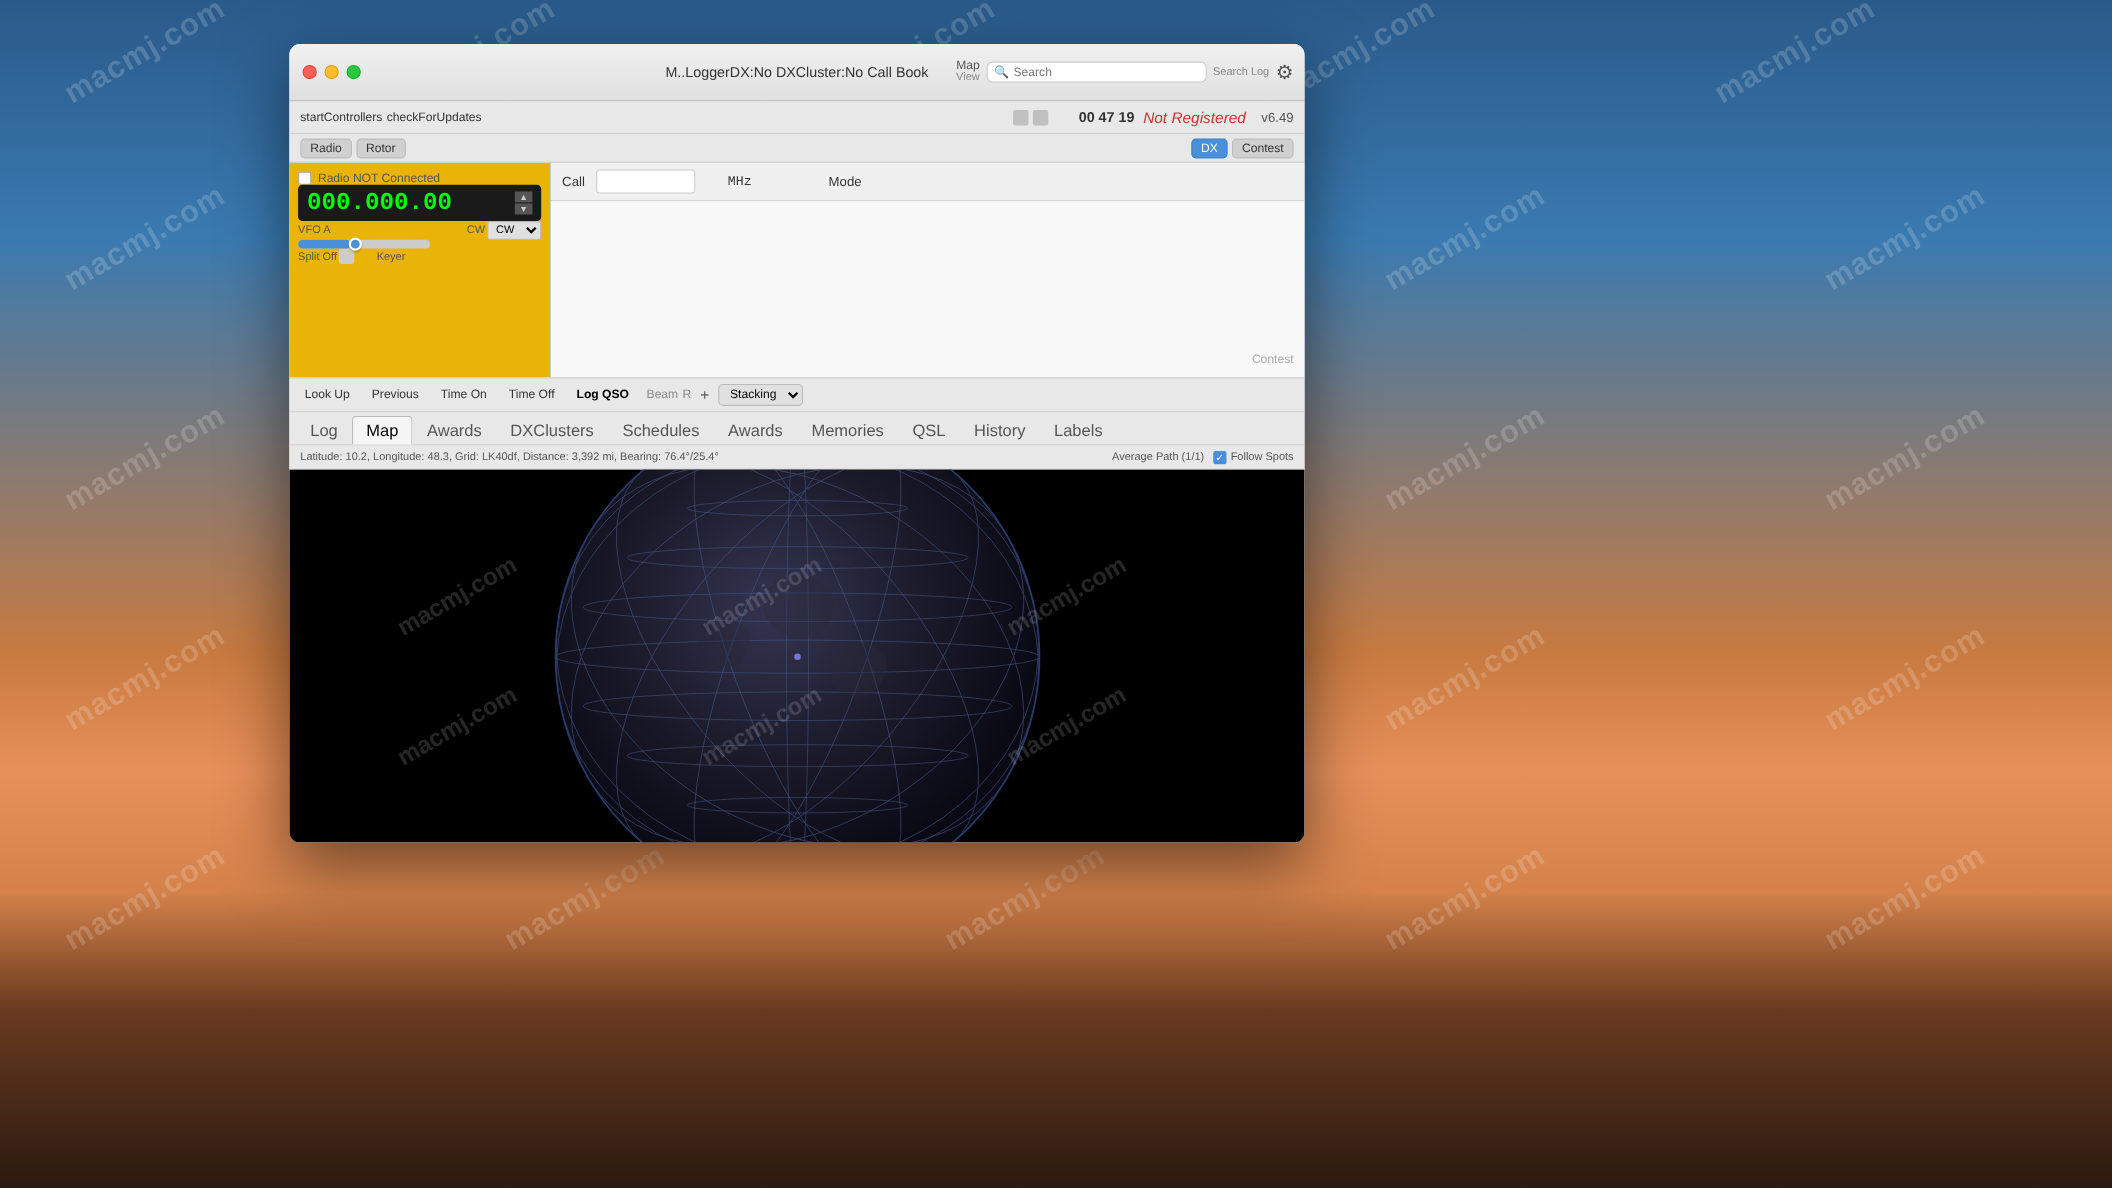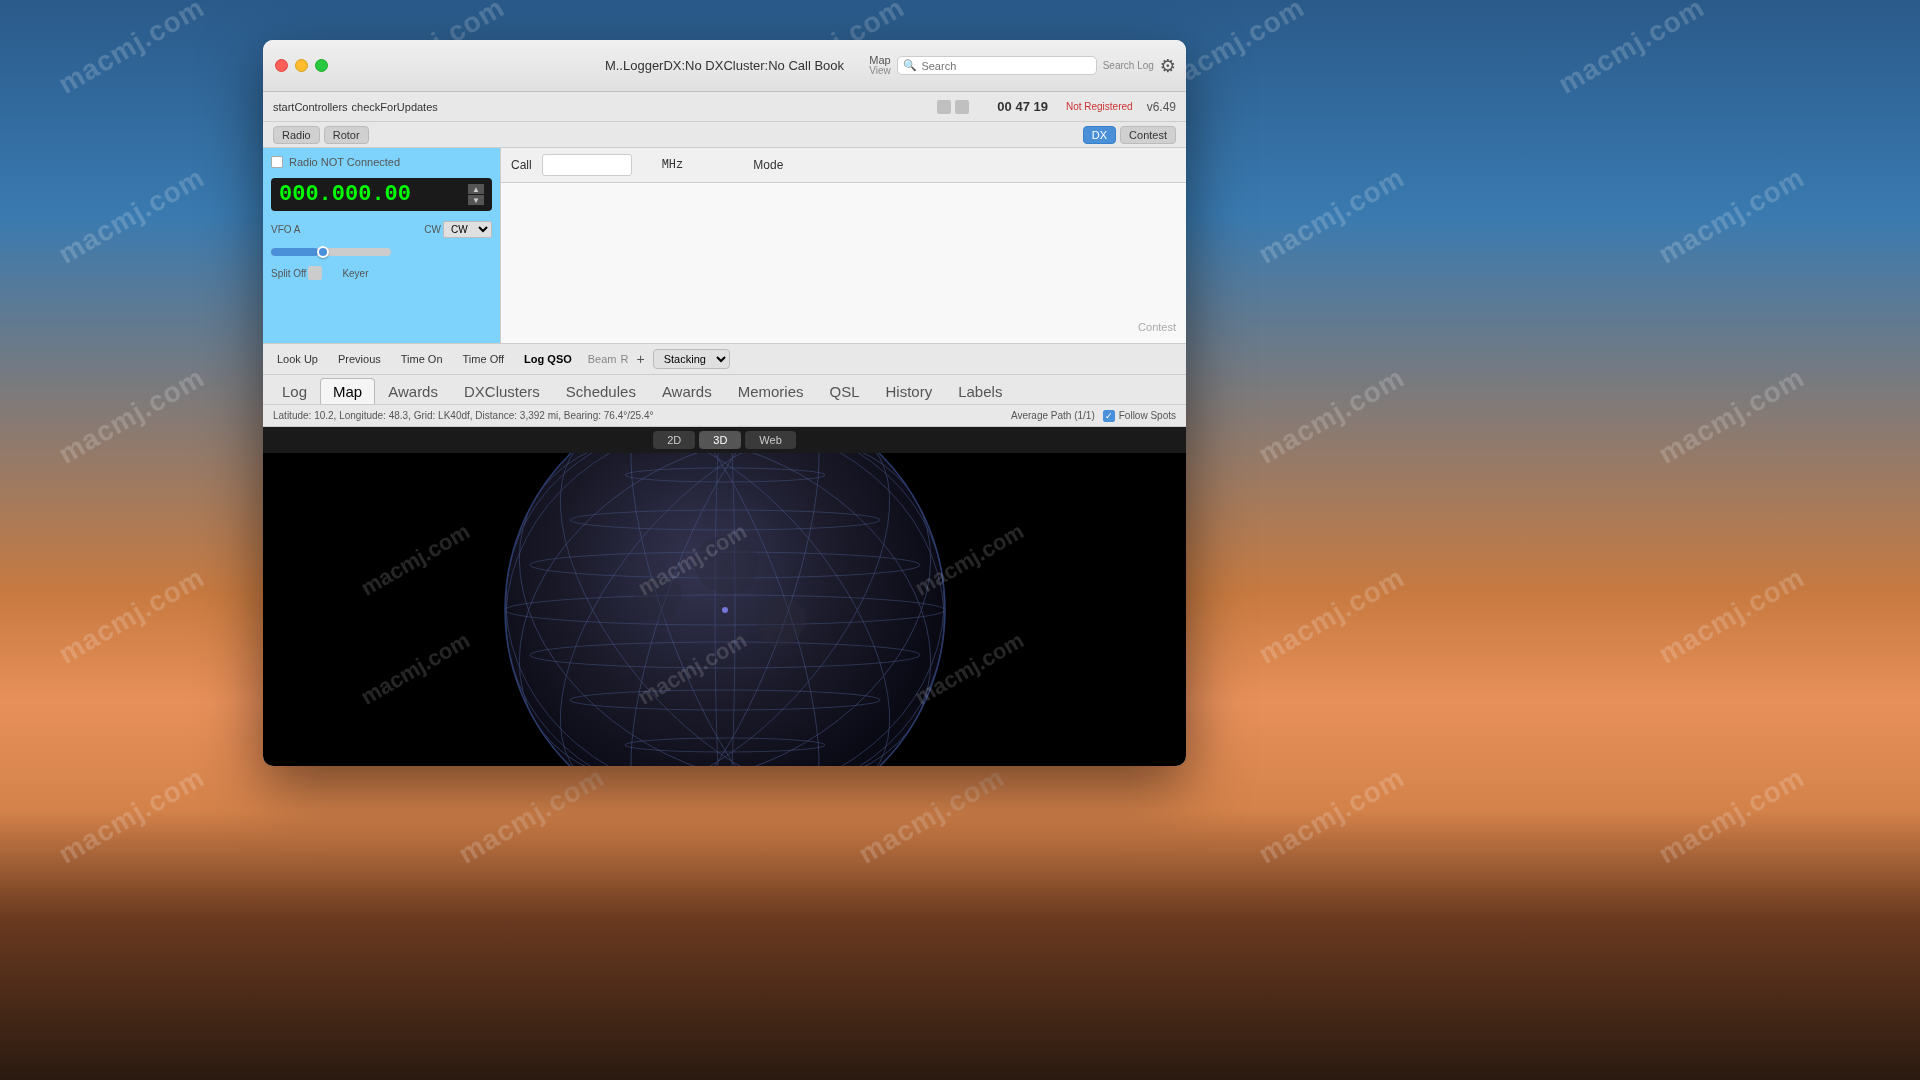--- a/index.html
+++ b/index.html
@@ -188,26 +188,26 @@
     .main-content {
       display: flex;
       flex: 1;
       overflow: hidden;
     }
 
     
     .left-panel {
       width: 238px;
       flex-shrink: 0;
-      background: #7dd3fc;
+      background: #eab308;
       border-right: 1px solid #ccc;
       display: flex;
       flex-direction: column;
       padding: 8px;
-      gap: 10px;
+      gap: 0;
     }
 
     .radio-status {
       display: flex;
       align-items: center;
       gap: 6px;
       font-size: 11px;
       color: #555;
     }
     .radio-checkbox {
@@ -523,21 +523,21 @@
 
   <div class="toolbar-row1">
     <span style="font-size:11px;color:#333;cursor:pointer;">startControllers</span>
     <span style="font-size:11px;color:#333;cursor:pointer;margin-left:4px;">checkForUpdates</span>
     <div style="margin-left:auto;display:flex;align-items:center;gap:8px;">
       <div class="minimize-btns">
         <div class="min-btn" style="background:#c0c0c0;border-radius:2px;width:14px;height:14px;"></div>
         <div class="min-btn" style="background:#c0c0c0;border-radius:2px;width:14px;height:14px;"></div>
       </div>
       <span style="font-size:13px;font-weight:bold;color:#333;margin-left:20px;">00 47 19</span>
-      <span style="font-size:10px;color:#cc3333;margin-left:10px;">Not Registered</span>
+      <span style="font-size:14px;color:#cc3333;font-style:italic;">Not Registered</span>
       <span style="font-size:12px;color:#555;margin-left:6px;">v6.49</span>
     </div>
   </div>
 
   <div class="toolbar-row2">
     <button class="tab-btn">Radio</button>
     <button class="tab-btn">Rotor</button>
     <div style="margin-left:auto;display:flex;gap:4px;">
       <button class="tab-btn dx-active">DX</button>
       <button class="tab-btn">Contest</button>
@@ -638,25 +638,20 @@
       <span>Average Path  (1/1)</span>
       <div class="follow-spots">
         <div class="follow-checkbox">
           <span class="follow-check">✓</span>
         </div>
         <span>Follow Spots</span>
       </div>
     </div>
   </div>
 
-  <div class="map-view-tabs" id="map-view-tabs">
-      <div class="map-tab">2D</div>
-      <div class="map-tab active">3D</div>
-      <div class="map-tab">Web</div>
-    </div>
 
   <div class="globe-area">
     <div class="globe-container">
       <svg class="globe-svg" viewBox="0 0 500 500" xmlns="http://www.w3.org/2000/svg">
         <defs>
           <radialGradient id="globeGrad" cx="45%" cy="40%" r="55%">
             <stop offset="0%" stop-color="#3a3a5a" stop-opacity="0.9"></stop>
             <stop offset="60%" stop-color="#1a1a2a" stop-opacity="0.95"></stop>
             <stop offset="100%" stop-color="#0a0a15" stop-opacity="1"></stop>
           </radialGradient>

